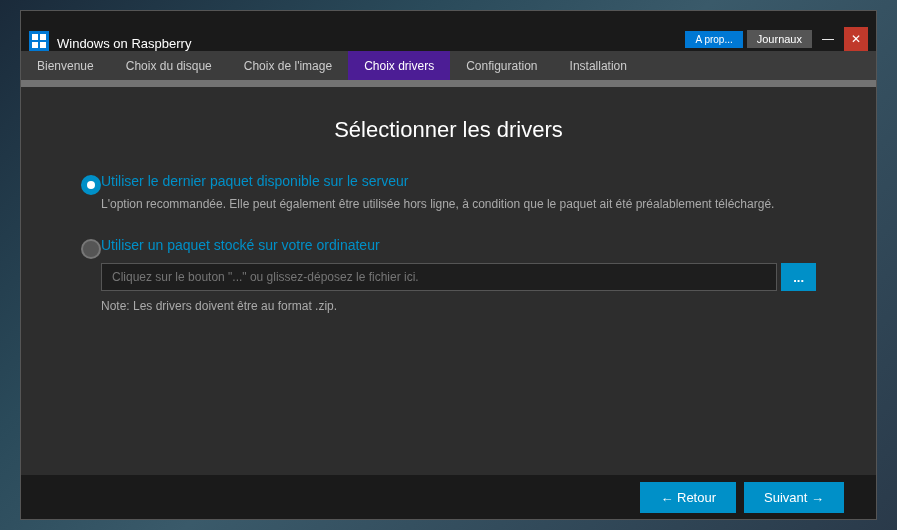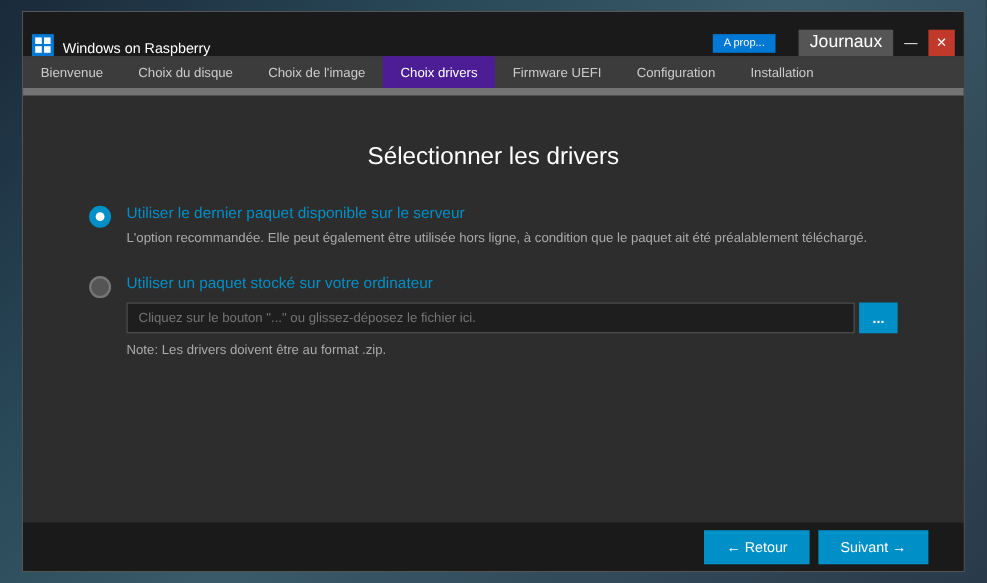--- a/index.html
+++ b/index.html
@@ -75,25 +75,24 @@
       font-size: 10px;
       padding: 3px 10px;
       border: none;
       cursor: pointer;
       margin-left: 16px;
     }
 
     .btn-journaux {
       background: #555;
       color: white;
-      font-size: 16px;
+      font-size: 11px;
       padding: 3px 10px;
       border: none;
       cursor: pointer;
-      margin-left: 17px;
     }
 
     .title-control {
       width: 24px;
       height: 24px;
       display: flex;
       align-items: center;
       justify-content: center;
       font-size: 12px;
       color: white;
@@ -130,37 +129,36 @@
 
     .nav-tab.active {
       background: #4c1d95;
       color: white;
     }
 
     
     .content {
       flex: 1;
       background: #2d2d2d;
-      padding: 42px 60px 20px 60px;
+      padding: 30px 60px 20px 60px;
       overflow-y: auto;
     }
 
     .page-title {
       color: #ffffff;
       font-size: 22px;
       font-weight: 300;
       text-align: center;
       margin-bottom: 30px;
     }
 
     
     .option {
       display: flex;
       align-items: flex-start;
-      gap: 14px;
       margin-bottom: 24px;
     }
 
     .radio-circle {
       width: 20px;
       height: 20px;
       border-radius: 50%;
       border: 2px solid #0090c8;
       flex-shrink: 0;
       margin-top: 2px;
@@ -286,21 +284,20 @@
       <button class="title-control">—</button>
       <button class="title-control close">✕</button>
     </div>
   </div>
 
   <div class="nav-tabs">
     <button class="nav-tab">Bienvenue</button>
     <button class="nav-tab">Choix du disque</button>
     <button class="nav-tab">Choix de l'image</button>
     <button class="nav-tab active">Choix drivers</button>
-    <button class="nav-tab">Firmware UEFI</button>
     <button class="nav-tab">Configuration</button>
     <button class="nav-tab">Installation</button>
   </div>
 
   <div class="content">
     <h2 class="page-title">Sélectionner les drivers</h2>
 
     <div class="option">
       <div class="radio-circle checked"></div>
       <div class="option-content">

